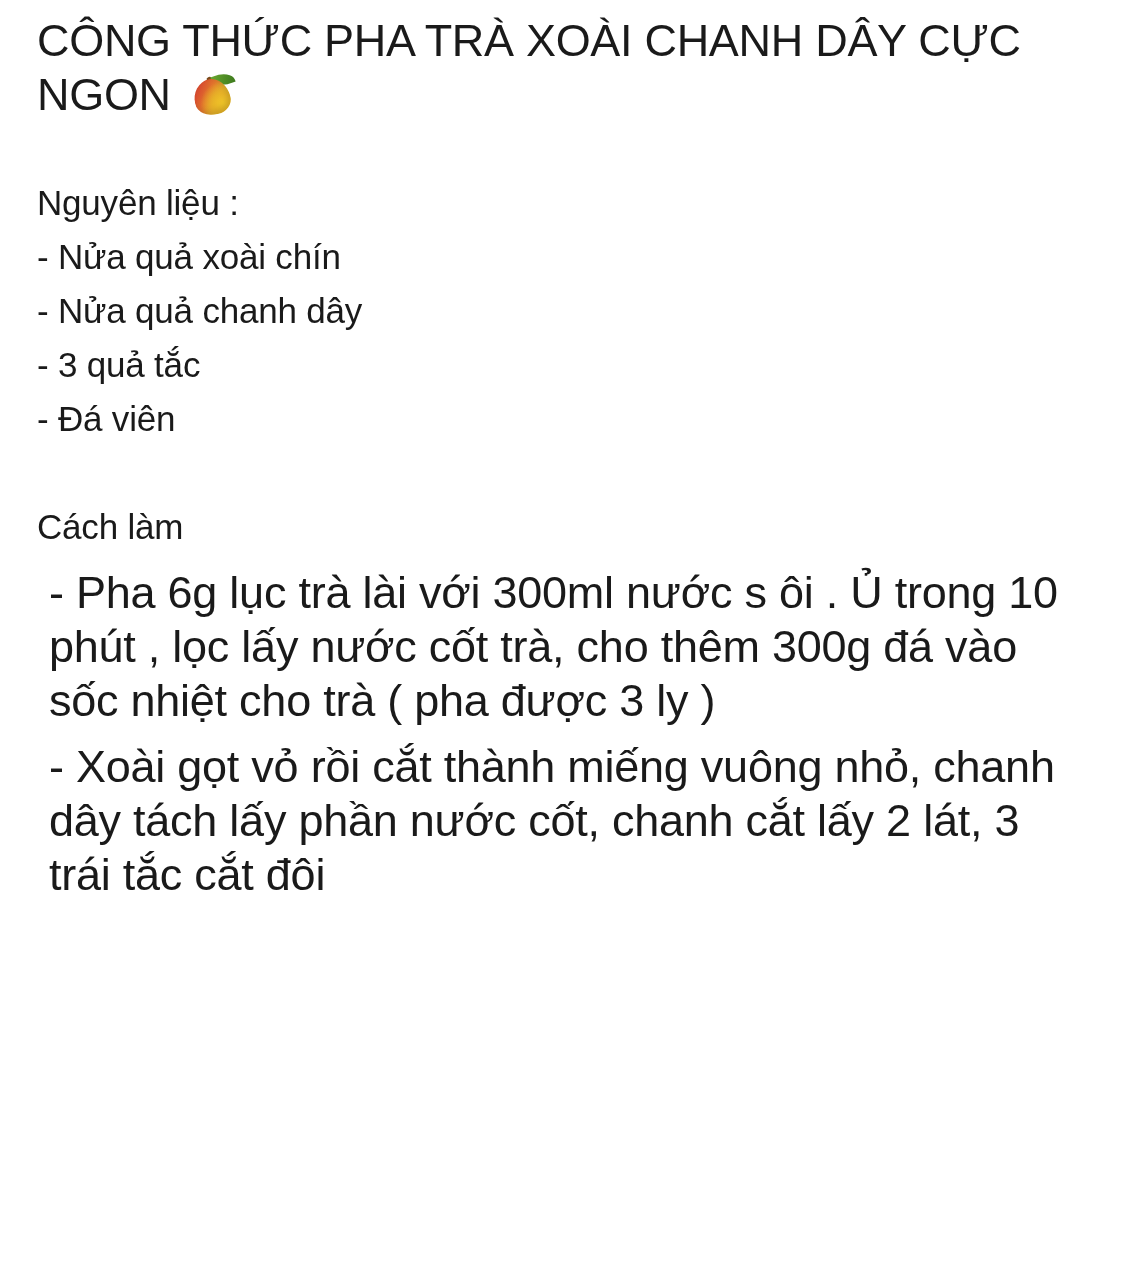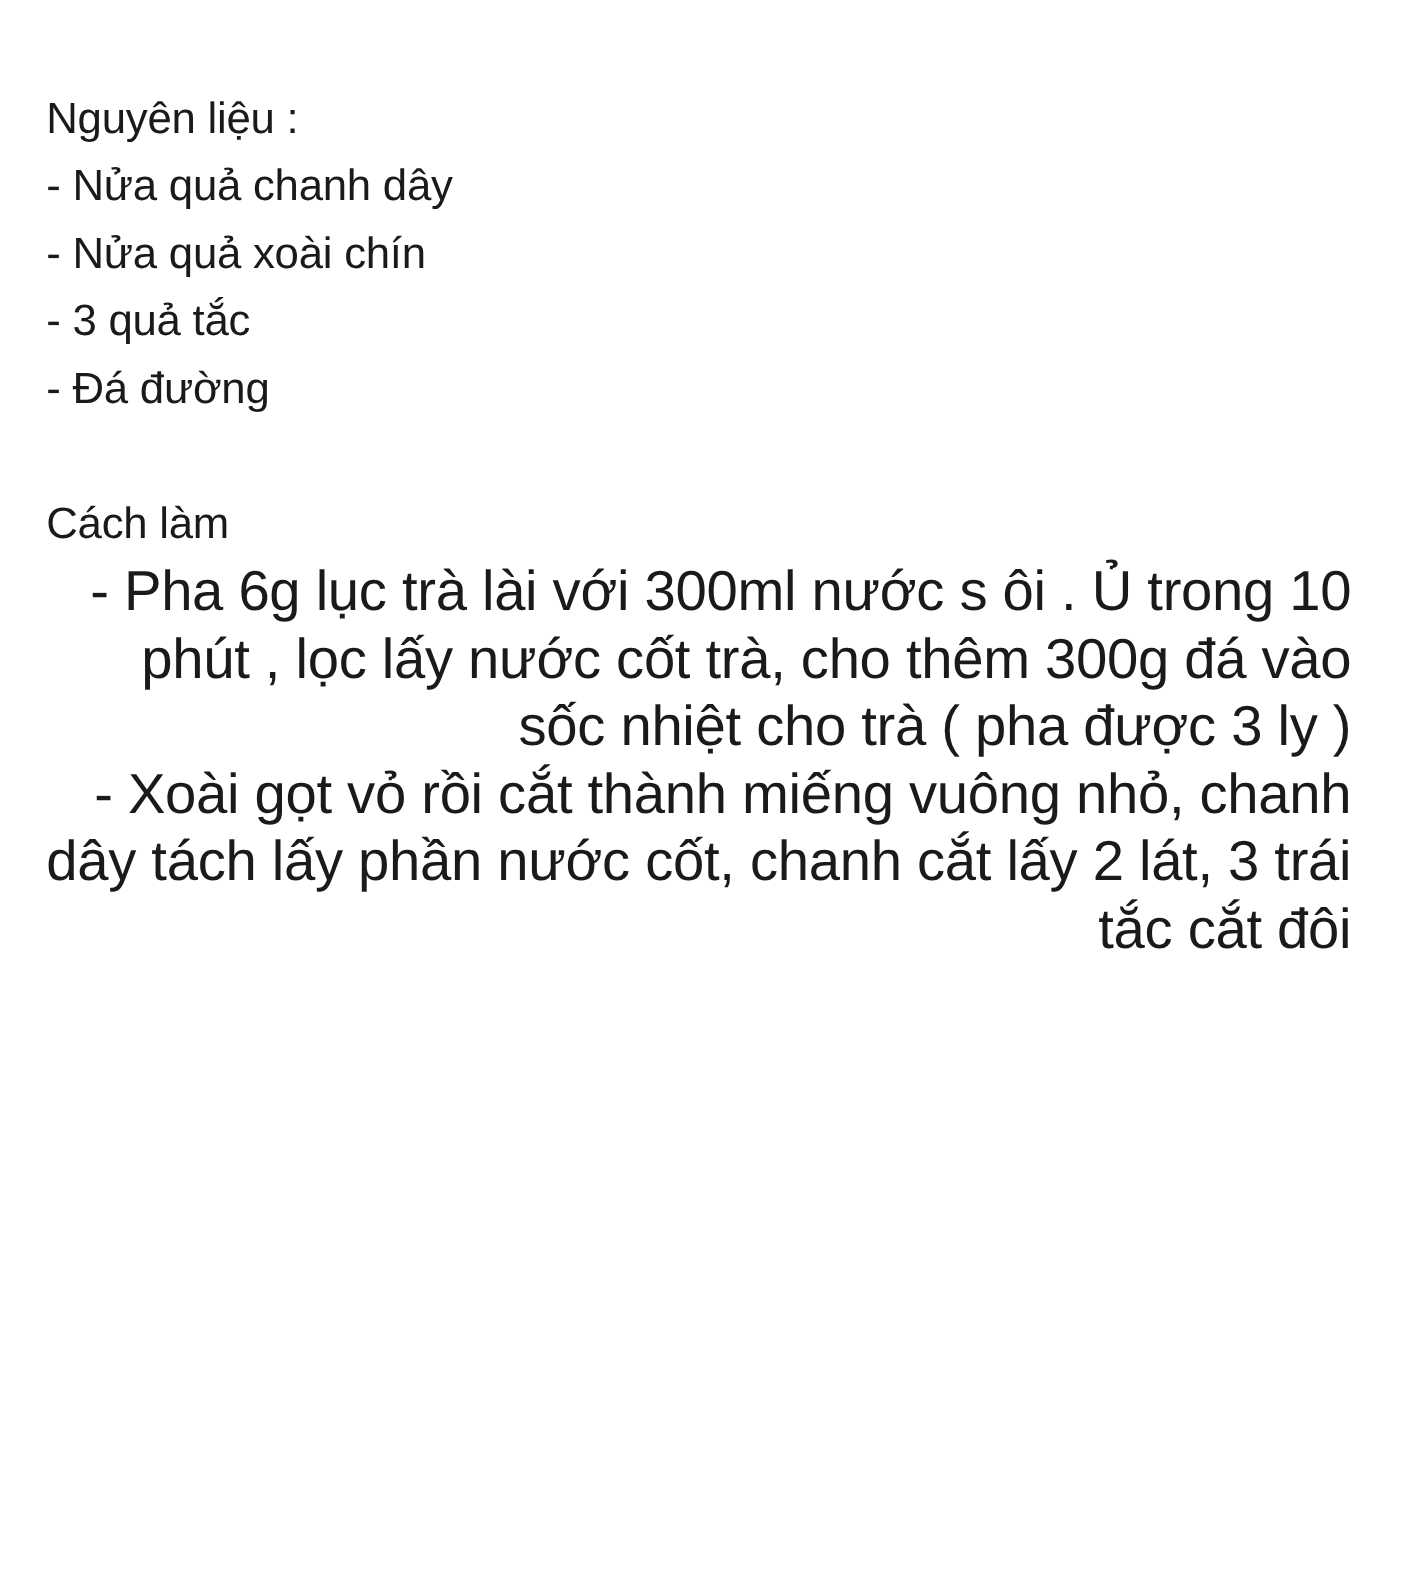--- a/index.html
+++ b/index.html
@@ -88,39 +88,40 @@
   .line {
     font-size: 35px;
     line-height: 54px;
     letter-spacing: -0.2px;
     white-space: pre-wrap;
   }
   .para {
     font-size: 45px;
     line-height: 54px;
     letter-spacing: -0.25px;
-    margin: 0;
-    text-align: right;
+    margin: 12px;
+    text-align: left;
     white-space: pre-wrap;
   }
 </style>
 </head>
 <body>
 
 <div class="post">
 
+  <h1 class="title"><span>CÔNG THỨC PHA TRÀ XOÀI CHANH DÂY CỰC</span><br><span>NGON </span><span class="emoji"><span class="mango-stem"></span><span class="mango-leaf"></span><span class="mango-body"></span></span></h1>
 
   <div class="spacer"></div>
 
   <div class="section">
     <p class="line">Nguyên liệu :</p>
+    <p class="line">- Nửa quả xoài chín</p>
     <p class="line">- Nửa quả chanh dây</p>
-    <p class="line">- Nửa quả xoài chín</p>
     <p class="line">- 3 quả tắc</p>
-    <p class="line">- Đá đường</p>
+    <p class="line">- Đá viên</p>
   </div>
 
   <div class="spacer"></div>
 
   <div class="section">
     <p class="line">Cách làm</p>
     <p class="para">- Pha 6g lục trà lài với 300ml nước s ôi . Ủ trong 10 phút , lọc lấy nước cốt trà, cho thêm 300g đá vào sốc nhiệt cho trà ( pha được 3 ly )</p>
     <p class="para">- Xoài gọt vỏ rồi cắt thành miếng vuông nhỏ, chanh dây tách lấy phần nước cốt, chanh cắt lấy 2 lát, 3 trái tắc cắt đôi</p>
   </div>
 

